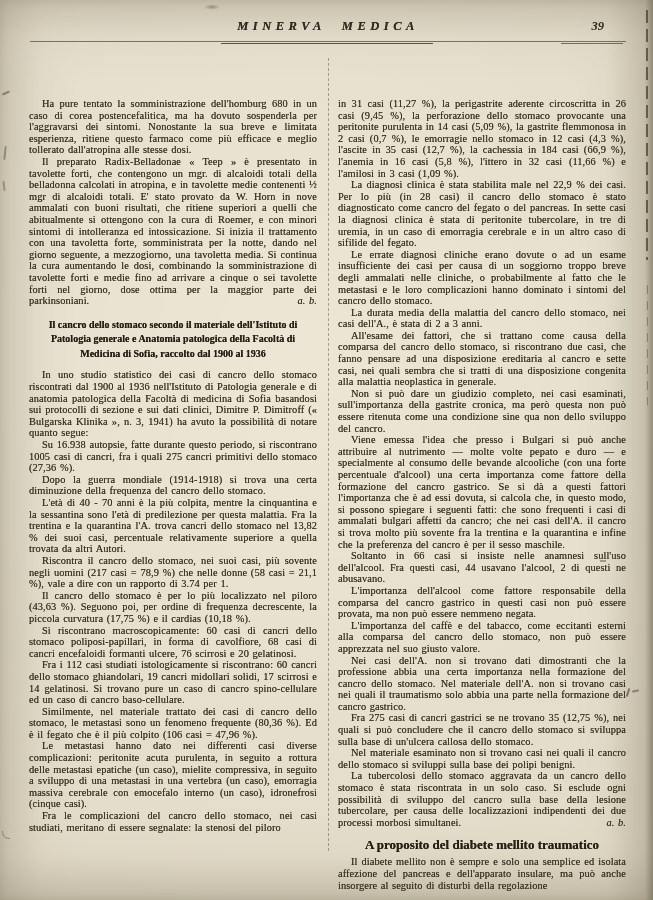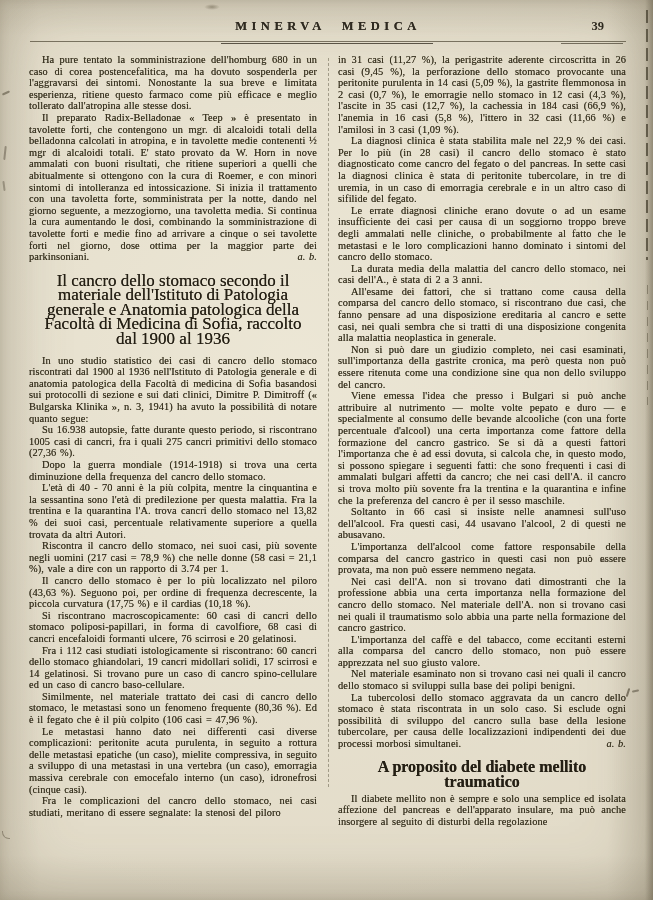--- a/index.html
+++ b/index.html
@@ -12,58 +12,58 @@
     position:relative;width:653px;height:900px;
     background:
       radial-gradient(ellipse 120% 90% at 45% 40%, rgba(255,252,238,.35), rgba(0,0,0,0) 70%),
       linear-gradient(to right, rgba(120,110,86,.10), rgba(0,0,0,0) 6%, rgba(0,0,0,0) 93%, rgba(120,110,86,.22)),
       linear-gradient(to bottom, rgba(120,110,86,.12), rgba(0,0,0,0) 4%, rgba(0,0,0,0) 95%, rgba(120,110,86,.14)),
       #e2dbc8;
     box-shadow: inset 0 0 70px rgba(99,90,66,.30), inset 0 0 10px rgba(99,90,66,.18);
     color:#352f24;
   }
   
-  .hdr{position:absolute;top:13px;left:30px;right:27px;height:26px;}
+  .hdr{position:absolute;top:13px;left:30px;right:27px;height:26px;font-style:italic;}
   .hdr .jtitle{
     position:absolute;left:0;right:0;top:6px;text-align:center;
     font-size:12.5px;letter-spacing:4.5px;word-spacing:9px;font-weight:bold;
     color:#2f2a20;text-shadow:0 0 .4px rgba(47,42,32,.8);
   }
   .hdr .pnum{
     position:absolute;right:22px;top:6px;font-size:12.5px;font-weight:bold;color:#2f2a20;
   }
   .rule-main{position:absolute;top:41px;left:30px;right:27px;border-top:1px solid rgba(86,79,60,.75);}
   .rule-title{position:absolute;top:43px;left:221px;width:212px;border-top:1.6px solid rgba(56,50,37,.8);}
   .rule-num{position:absolute;top:43px;right:30px;width:62px;border-top:1px solid rgba(70,63,47,.7);}
 
   
   .columns{
     position:absolute;top:54px;left:29px;right:27px;
     display:flex;gap:21px;
   }
-  .col{flex:1 1 0;min-width:0;}
+  .col{flex:1 1 0;min-width:0;margin-top:44px;}
   .divider{
     position:absolute;top:4px;bottom:40px;left:50%;width:0;
     border-left:1px dashed rgba(77,70,52,.45);
   }
   p.para{
     margin:0;text-indent:13px;text-align:justify;
     font-size:10.4px;line-height:11.6px;
     letter-spacing:.08px;word-spacing:.9px;
     color:#37311f;text-shadow:0 0 .35px rgba(55,49,31,.75);
     hyphens:auto;
   }
   p.cont{text-indent:0;}
   .sig{float:right;font-style:italic;padding-left:8px;}
   h2.article-title{
-    margin:11px 8px 8px;font-size:17px;line-height:14.6px;font-weight:normal;
+    margin:11px 8px 8px;font-size:10px;line-height:14.6px;font-weight:bold;
     text-align:center;color:#241f14;text-shadow:0 0 .45px rgba(36,31,20,.85);
   }
   h3.section-title{
-    margin:9px 0 4px;font-size:16px;line-height:15px;font-weight:bold;
+    margin:9px 0 4px;font-size:13px;line-height:15px;font-weight:bold;
     text-align:center;color:#241f14;text-shadow:0 0 .45px rgba(36,31,20,.85);font-family:Liberation Serif, serif;
   }
 
   
   .artifact{position:absolute;pointer-events:none;}
   .edge-shade{right:0;top:0;width:8px;height:100%;background:linear-gradient(to left, rgba(80,73,55,.35), rgba(0,0,0,0));}
   .edge-line-a{right:5px;top:10px;width:2px;height:250px;
     background:repeating-linear-gradient(to bottom,#46402f 0 13px,rgba(0,0,0,0) 13px 19px);opacity:.75;}
   .edge-line-b{right:5px;top:285px;width:1.5px;height:120px;
     background:repeating-linear-gradient(to bottom,#56503d 0 9px,rgba(0,0,0,0) 9px 16px);opacity:.5;}
@@ -114,22 +114,23 @@
     <div class="col">
       <p class="para cont">in 31 casi (11,27 %), la perigastrite aderente circoscritta in 26 casi (9,45 %), la perforazione dello stomaco provocante una peritonite purulenta in 14 casi (5,09 %), la gastrite flemmonosa in 2 casi (0,7 %), le emorragie nello stomaco in 12 casi (4,3 %), l'ascite in 35 casi (12,7 %), la cachessia in 184 casi (66,9 %), l'anemia in 16 casi (5,8 %), l'ittero in 32 casi (11,66 %) e l'amilosi in 3 casi (1,09 %).</p>
       <p class="para">La diagnosi clinica è stata stabilita male nel 22,9 % dei casi. Per lo più (in 28 casi) il cancro dello stomaco è stato diagnosticato come cancro del fegato o del pancreas. In sette casi la diagnosi clinica è stata di peritonite tubercolare, in tre di uremia, in un caso di emorragia cerebrale e in un altro caso di sifilide del fegato.</p>
       <p class="para">Le errate diagnosi cliniche erano dovute o ad un esame insufficiente dei casi per causa di un soggiorno troppo breve degli ammalati nelle cliniche, o probabilmente al fatto che le metastasi e le loro complicazioni hanno dominato i sintomi del cancro dello stomaco.</p>
       <p class="para">La durata media della malattia del cancro dello stomaco, nei casi dell'A., è stata di 2 a 3 anni.</p>
       <p class="para">All'esame dei fattori, che si trattano come causa della comparsa del cancro dello stomaco, si riscontrano due casi, che fanno pensare ad una disposizione ereditaria al cancro e sette casi, nei quali sembra che si tratti di una disposizione congenita alla malattia neoplastica in generale.</p>
       <p class="para">Non si può dare un giudizio completo, nei casi esaminati, sull'importanza della gastrite cronica, ma però questa non può essere ritenuta come una condizione sine qua non dello sviluppo del cancro.</p>
       <p class="para">Viene emessa l'idea che presso i Bulgari si può anche attribuire al nutrimento — molte volte pepato e duro — e specialmente al consumo delle bevande alcooliche (con una forte percentuale d'alcool) una certa importanza come fattore della formazione del cancro gastrico. Se si dà a questi fattori l'importanza che è ad essi dovuta, si calcola che, in questo modo, si possono spiegare i seguenti fatti: che sono frequenti i casi di ammalati bulgari affetti da cancro; che nei casi dell'A. il cancro si trova molto più sovente fra la trentina e la quarantina e infine che la preferenza del cancro è per il sesso maschile.</p>
       <p class="para">Soltanto in 66 casi si insiste nelle anamnesi sull'uso dell'alcool. Fra questi casi, 44 usavano l'alcool, 2 di questi ne abusavano.</p>
       <p class="para">L'importanza dell'alcool come fattore responsabile della comparsa del cancro gastrico in questi casi non può essere provata, ma non può essere nemmeno negata.</p>
+      <p class="para">L'importanza del caffè e del tabacco, come eccitanti esterni alla comparsa del cancro dello stomaco, non può essere apprezzata nel suo giusto valore.</p>
       <p class="para">Nei casi dell'A. non si trovano dati dimostranti che la professione abbia una certa importanza nella formazione del cancro dello stomaco. Nel materiale dell'A. non si trovano casi nei quali il traumatismo solo abbia una parte nella formazione del cancro gastrico.</p>
-      <p class="para">L'importanza del caffè e del tabacco, come eccitanti esterni alla comparsa del cancro dello stomaco, non può essere apprezzata nel suo giusto valore.</p>
+      <p class="para">Fra 275 casi di cancri gastrici se ne trovano 35 (12,75 %), nei quali si può concludere che il cancro dello stomaco si sviluppa sulla base di un'ulcera callosa dello stomaco.</p>
       <p class="para">Nel materiale esaminato non si trovano casi nei quali il cancro dello stomaco si sviluppi sulla base dei polipi benigni.</p>
       <p class="para"><span>La tubercolosi dello stomaco aggravata da un cancro dello stomaco è stata riscontrata in un solo caso. Si esclude ogni possibilità di sviluppo del cancro sulla base della lesione tubercolare, per causa delle localizzazioni indipendenti dei due processi morbosi simultanei.</span> <span class="sig">a. b.</span></p>
 
       <h3 class="section-title">A proposito del diabete mellito traumatico</h3>
 
       <p class="para">Il diabete mellito non è sempre e solo una semplice ed isolata affezione del pancreas e dell'apparato insulare, ma può anche insorgere al seguito di disturbi della regolazione</p>
     </div>
 
     <div class="divider"></div>
   </div>

